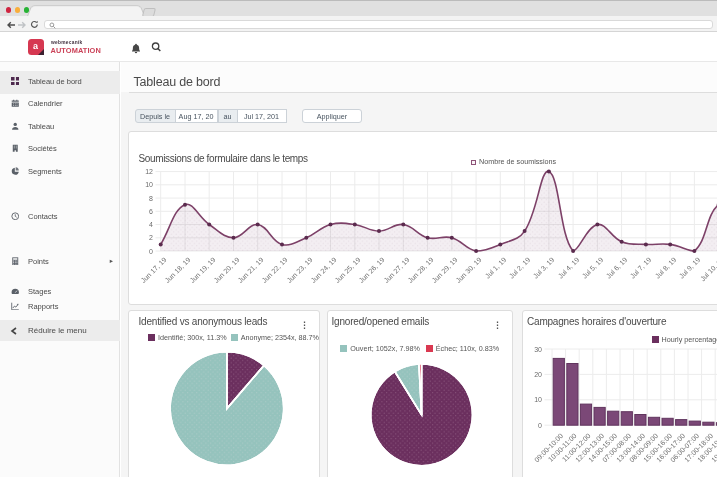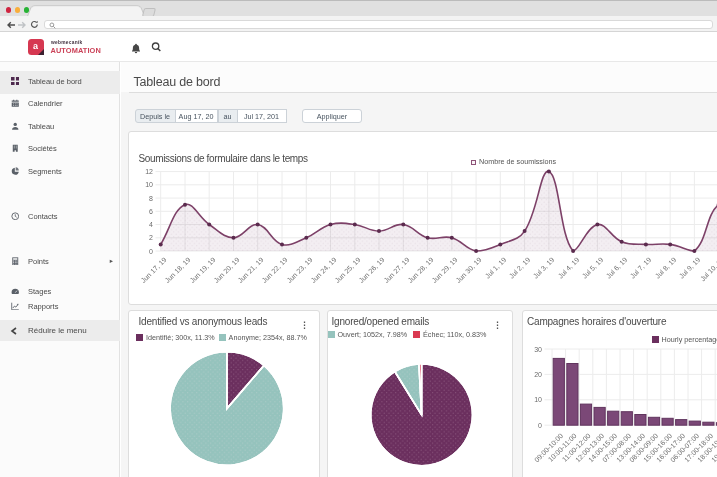--- a/index.html
+++ b/index.html
@@ -287,40 +287,40 @@
     <div class="xl" style="right:187.6px;top:124.0px">Jul 5, 19</div>
     <div class="xl" style="right:163.4px;top:124.0px">Jul 6, 19</div>
     <div class="xl" style="right:139.1px;top:124.0px">Jul 7, 19</div>
     <div class="xl" style="right:114.8px;top:124.0px">Jul 8, 19</div>
     <div class="xl" style="right:90.6px;top:124.0px">Jul 9, 19</div>
     <div class="xl" style="right:66.3px;top:124.0px">Jul 10, 19</div>
 </div>
 <div class="panel" style="left:128px;top:309.5px;width:192px;height:175px">
   <div class="ptitle" style="left:9.5px;top:5.6px">Identified vs anonymous leads</div>
   <div class="dots3" style="right:10px;top:9px">⋮</div>
-  <div class="legend" style="left:7px;right:0;top:22.5px;text-align:left"><span class="lsq" style="background:#6b2f5e"></span>Identifié; 300x, 11.3%&nbsp; <span class="lsq" style="background:#95c3bd"></span>Anonyme; 2354x, 88.7%</div>
+  <div class="legend" style="left:7px;right:0;top:22.5px;text-align:right"><span class="lsq" style="background:#6b2f5e"></span>Identifié; 300x, 11.3%&nbsp; <span class="lsq" style="background:#95c3bd"></span>Anonyme; 2354x, 88.7%</div>
   <svg width="192" height="175" style="position:absolute;left:0;top:0">
     <defs>
         <pattern id="pdot" width="4.6" height="4.6" patternUnits="userSpaceOnUse">
           <circle cx="1.1" cy="1.1" r="0.55" fill="rgba(255,230,238,0.25)"></circle>
           <circle cx="3.4" cy="3.4" r="0.55" fill="rgba(255,230,238,0.25)"></circle>
         </pattern>
       </defs>
     <g stroke="#fff" stroke-width="1.6">
       <path d="M97.9,97.5L134.92,54.43A56.8,56.8 0 1 1 97.90,40.70Z" fill="#95c3bd"></path>
       <path d="M97.9,97.5L97.90,40.70A56.8,56.8 0 0 1 134.92,54.43Z" fill="#6b2f5e"></path>
       <path d="M97.9,97.5L134.92,54.43A56.8,56.8 0 1 1 97.90,40.70Z" fill="url(#pdot)"></path>
       <path d="M97.9,97.5L97.90,40.70A56.8,56.8 0 0 1 134.92,54.43Z" fill="url(#pdot)"></path>
     </g>
   </svg>
 </div>
 <div class="panel" style="left:326.5px;top:309.5px;width:186.5px;height:175px">
   <div class="ptitle" style="left:4px;top:5.6px">Ignored/opened emails</div>
   <div class="dots3" style="right:10px;top:9px">⋮</div>
-  <div class="legend" style="left:0;right:0;top:19px;text-align:left"><span class="lsq" style="background:#95c3bd"></span>Ouvert; 1052x, 7.98% <span class="lsq" style="background:#da3951;margin-left:4px"></span>Échec; 110x, 0.83%</div>
+  <div class="legend" style="left:0;right:0;top:33px;text-align:center"><span class="lsq" style="background:#95c3bd"></span>Ouvert; 1052x, 7.98% <span class="lsq" style="background:#da3951;margin-left:4px"></span>Échec; 110x, 0.83%</div>
   <svg width="186.5" height="175" style="position:absolute;left:0;top:0">
     <defs>
         <pattern id="pdotb" width="4.6" height="4.6" patternUnits="userSpaceOnUse">
           <circle cx="1.1" cy="1.1" r="0.55" fill="rgba(255,230,238,0.25)"></circle>
           <circle cx="3.4" cy="3.4" r="0.55" fill="rgba(255,230,238,0.25)"></circle>
         </pattern>
       </defs>
     <g stroke="#fff" stroke-width="1.6">
       <path d="M93.6,103.8L93.60,52.90A50.9,50.9 0 1 1 66.84,60.50Z" fill="#6b2f5e"></path>
       <path d="M93.6,103.8L66.84,60.50A50.9,50.9 0 0 1 90.94,52.97Z" fill="#95c3bd"></path>

